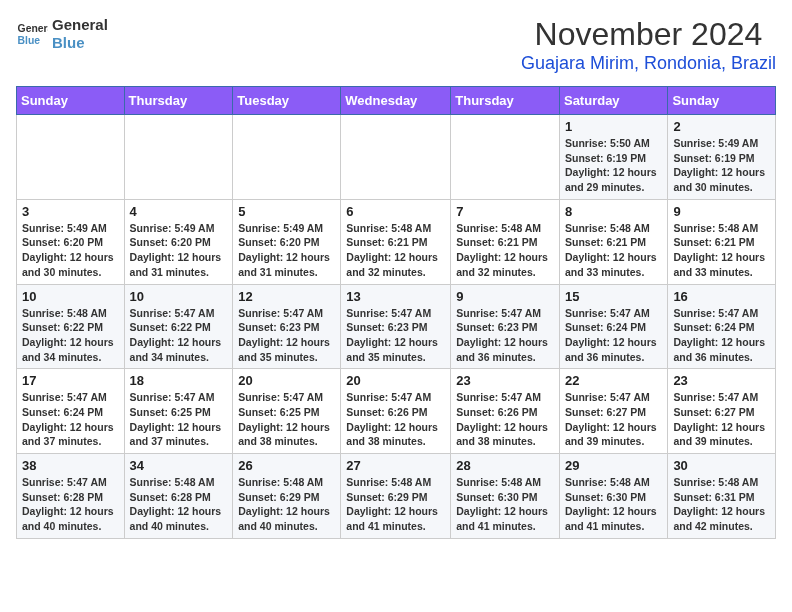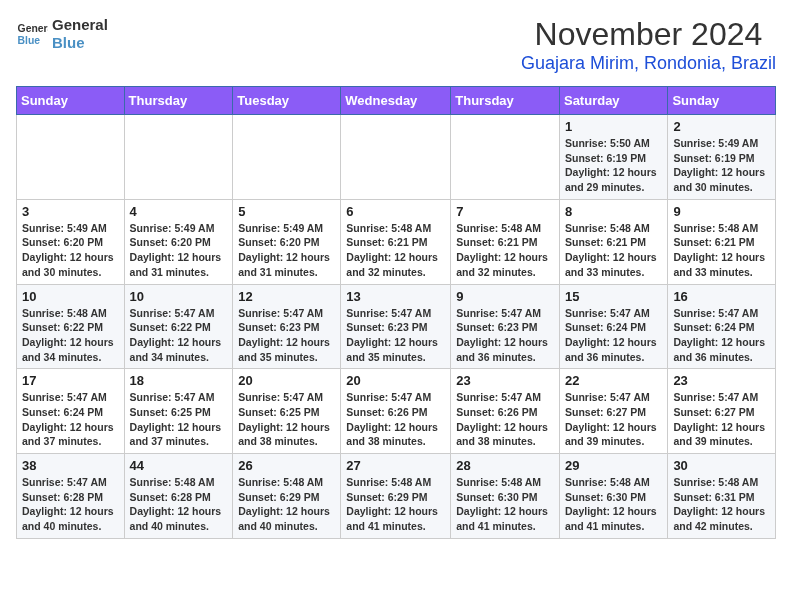--- a/index.html
+++ b/index.html
@@ -221,21 +221,21 @@
           <span class="day-num">23</span>
           <div class="day-info">Sunrise: 5:47 AM<br>Sunset: 6:27 PM<br>Daylight: 12 hours and 39 minutes.</div>
         </td>
       </tr>
       <tr>
         <td>
           <span class="day-num">38</span>
           <div class="day-info">Sunrise: 5:47 AM<br>Sunset: 6:28 PM<br>Daylight: 12 hours and 40 minutes.</div>
         </td>
         <td>
-          <span class="day-num">44</span>
+          <span class="day-num">34</span>
           <div class="day-info">Sunrise: 5:48 AM<br>Sunset: 6:28 PM<br>Daylight: 12 hours and 40 minutes.</div>
         </td>
         <td>
           <span class="day-num">26</span>
           <div class="day-info">Sunrise: 5:48 AM<br>Sunset: 6:29 PM<br>Daylight: 12 hours and 40 minutes.</div>
         </td>
         <td>
           <span class="day-num">27</span>
           <div class="day-info">Sunrise: 5:48 AM<br>Sunset: 6:29 PM<br>Daylight: 12 hours and 41 minutes.</div>
         </td>

